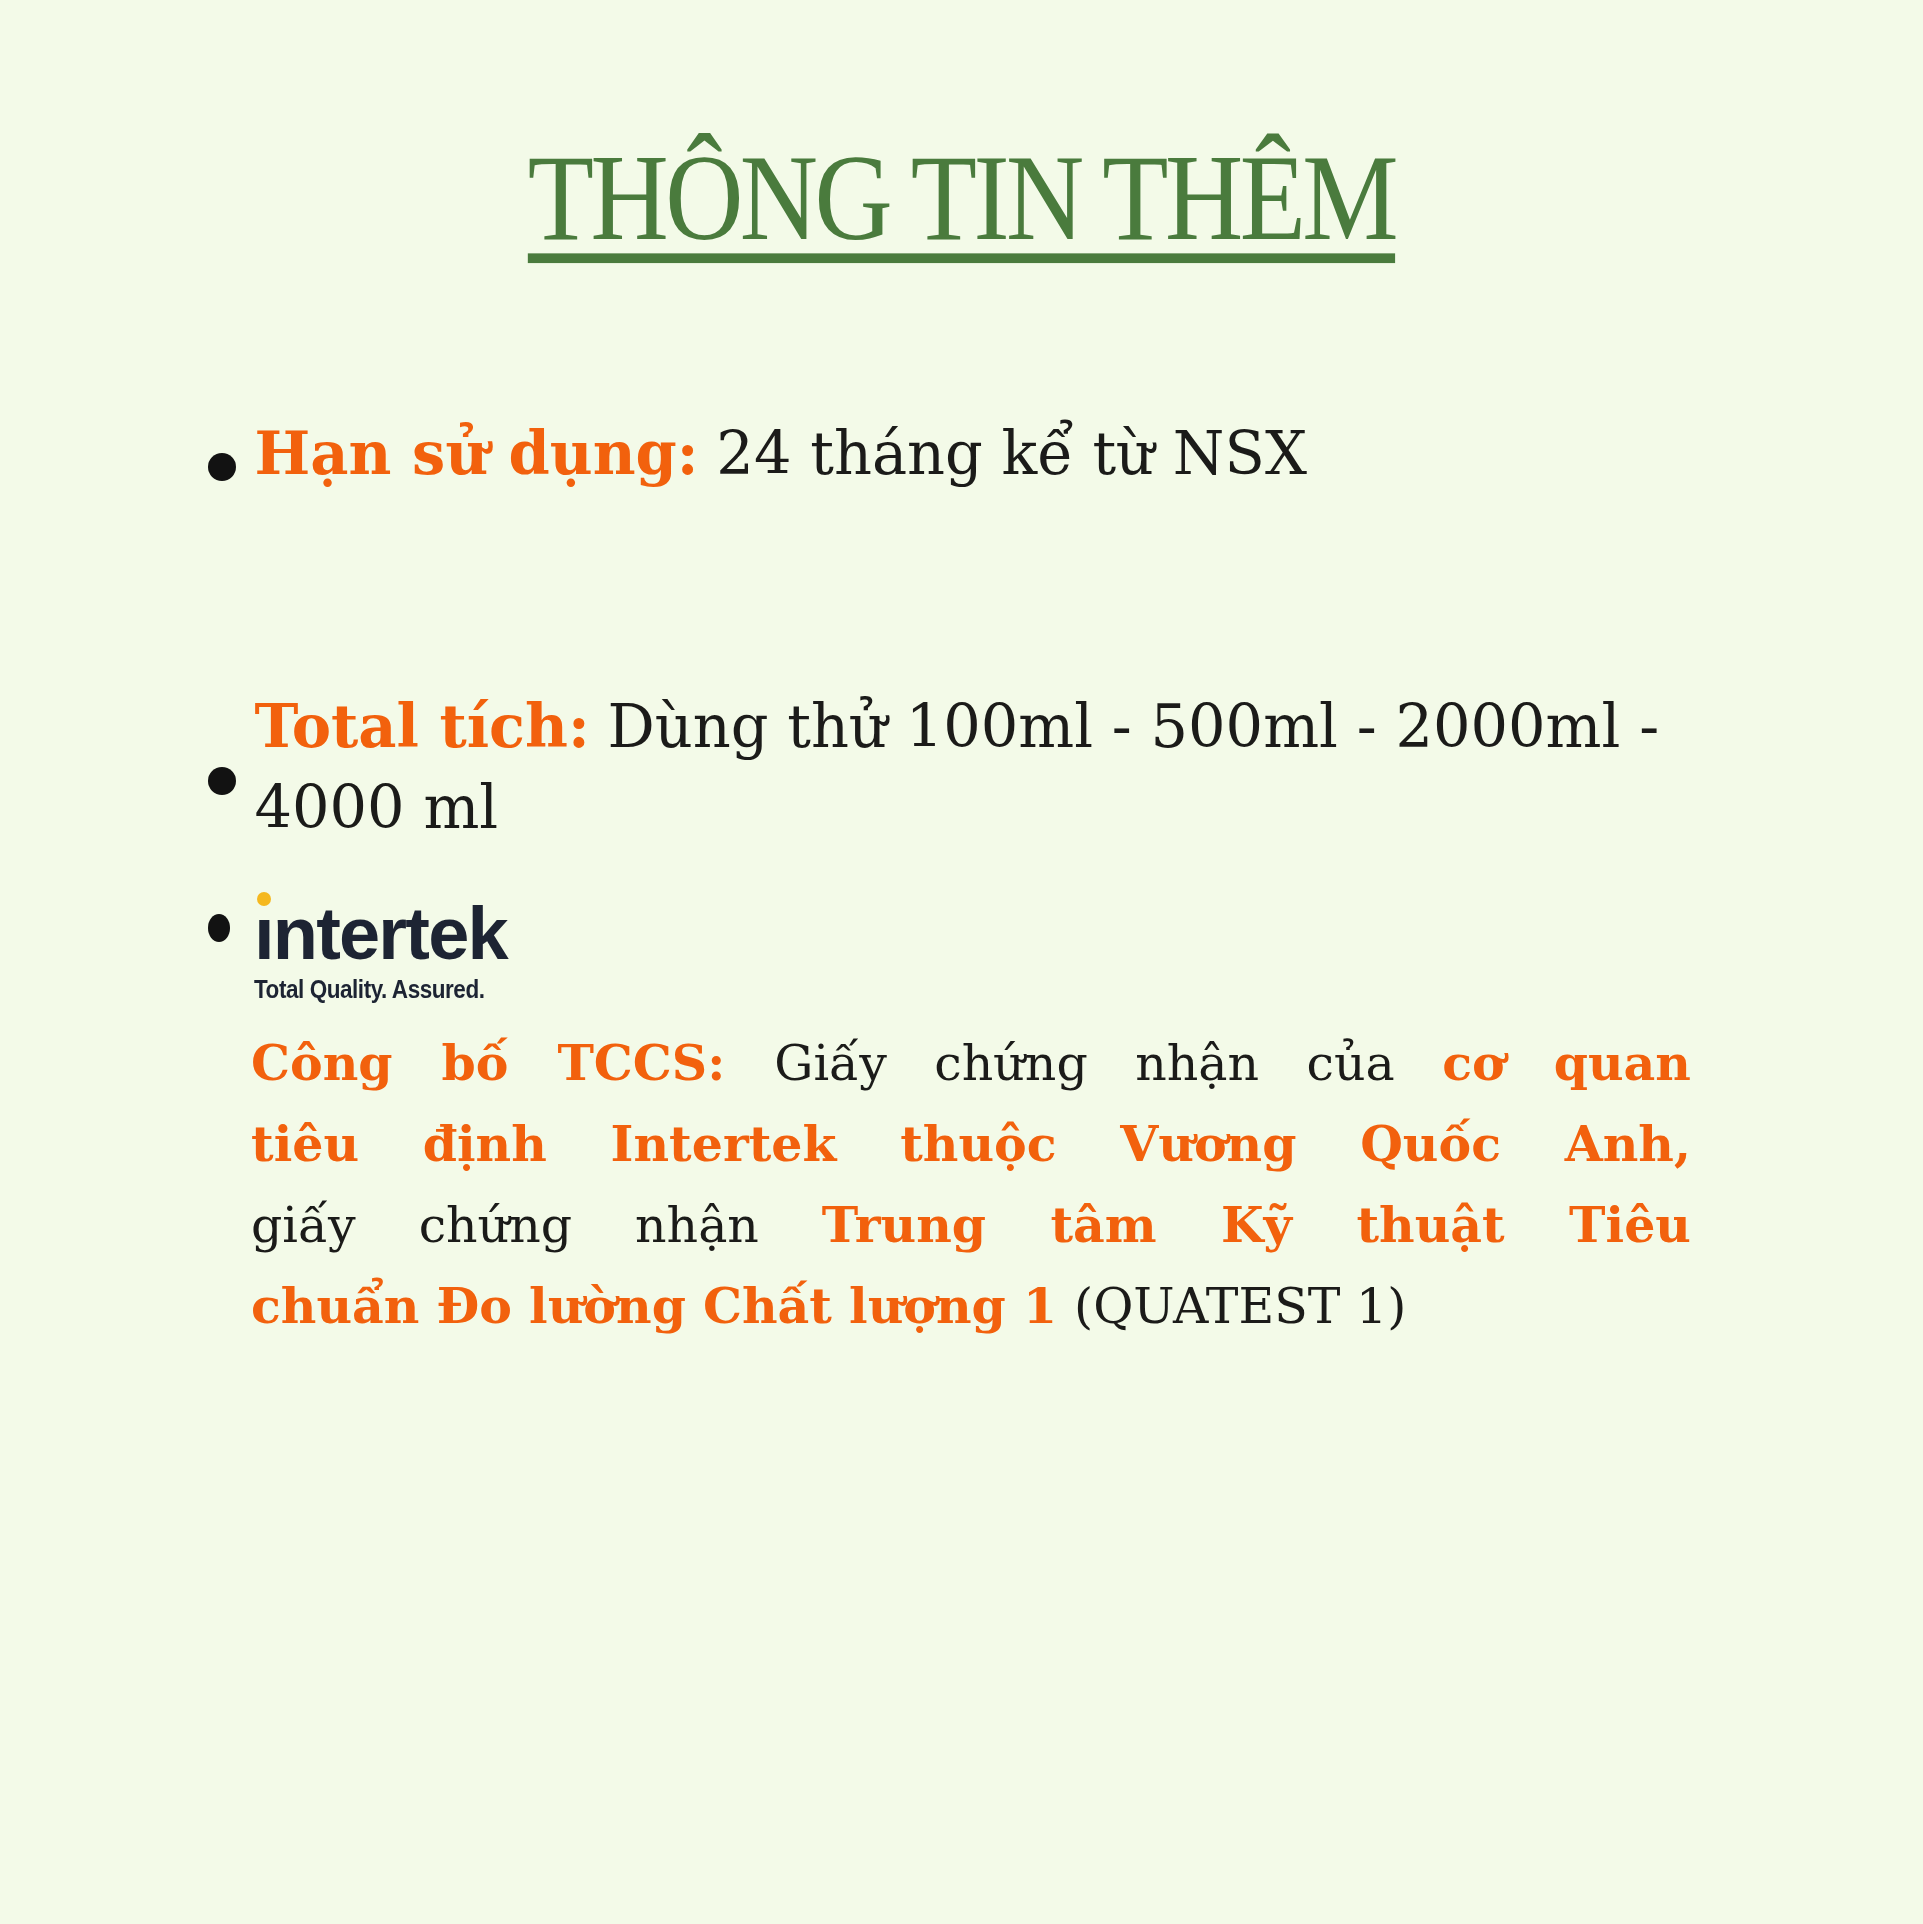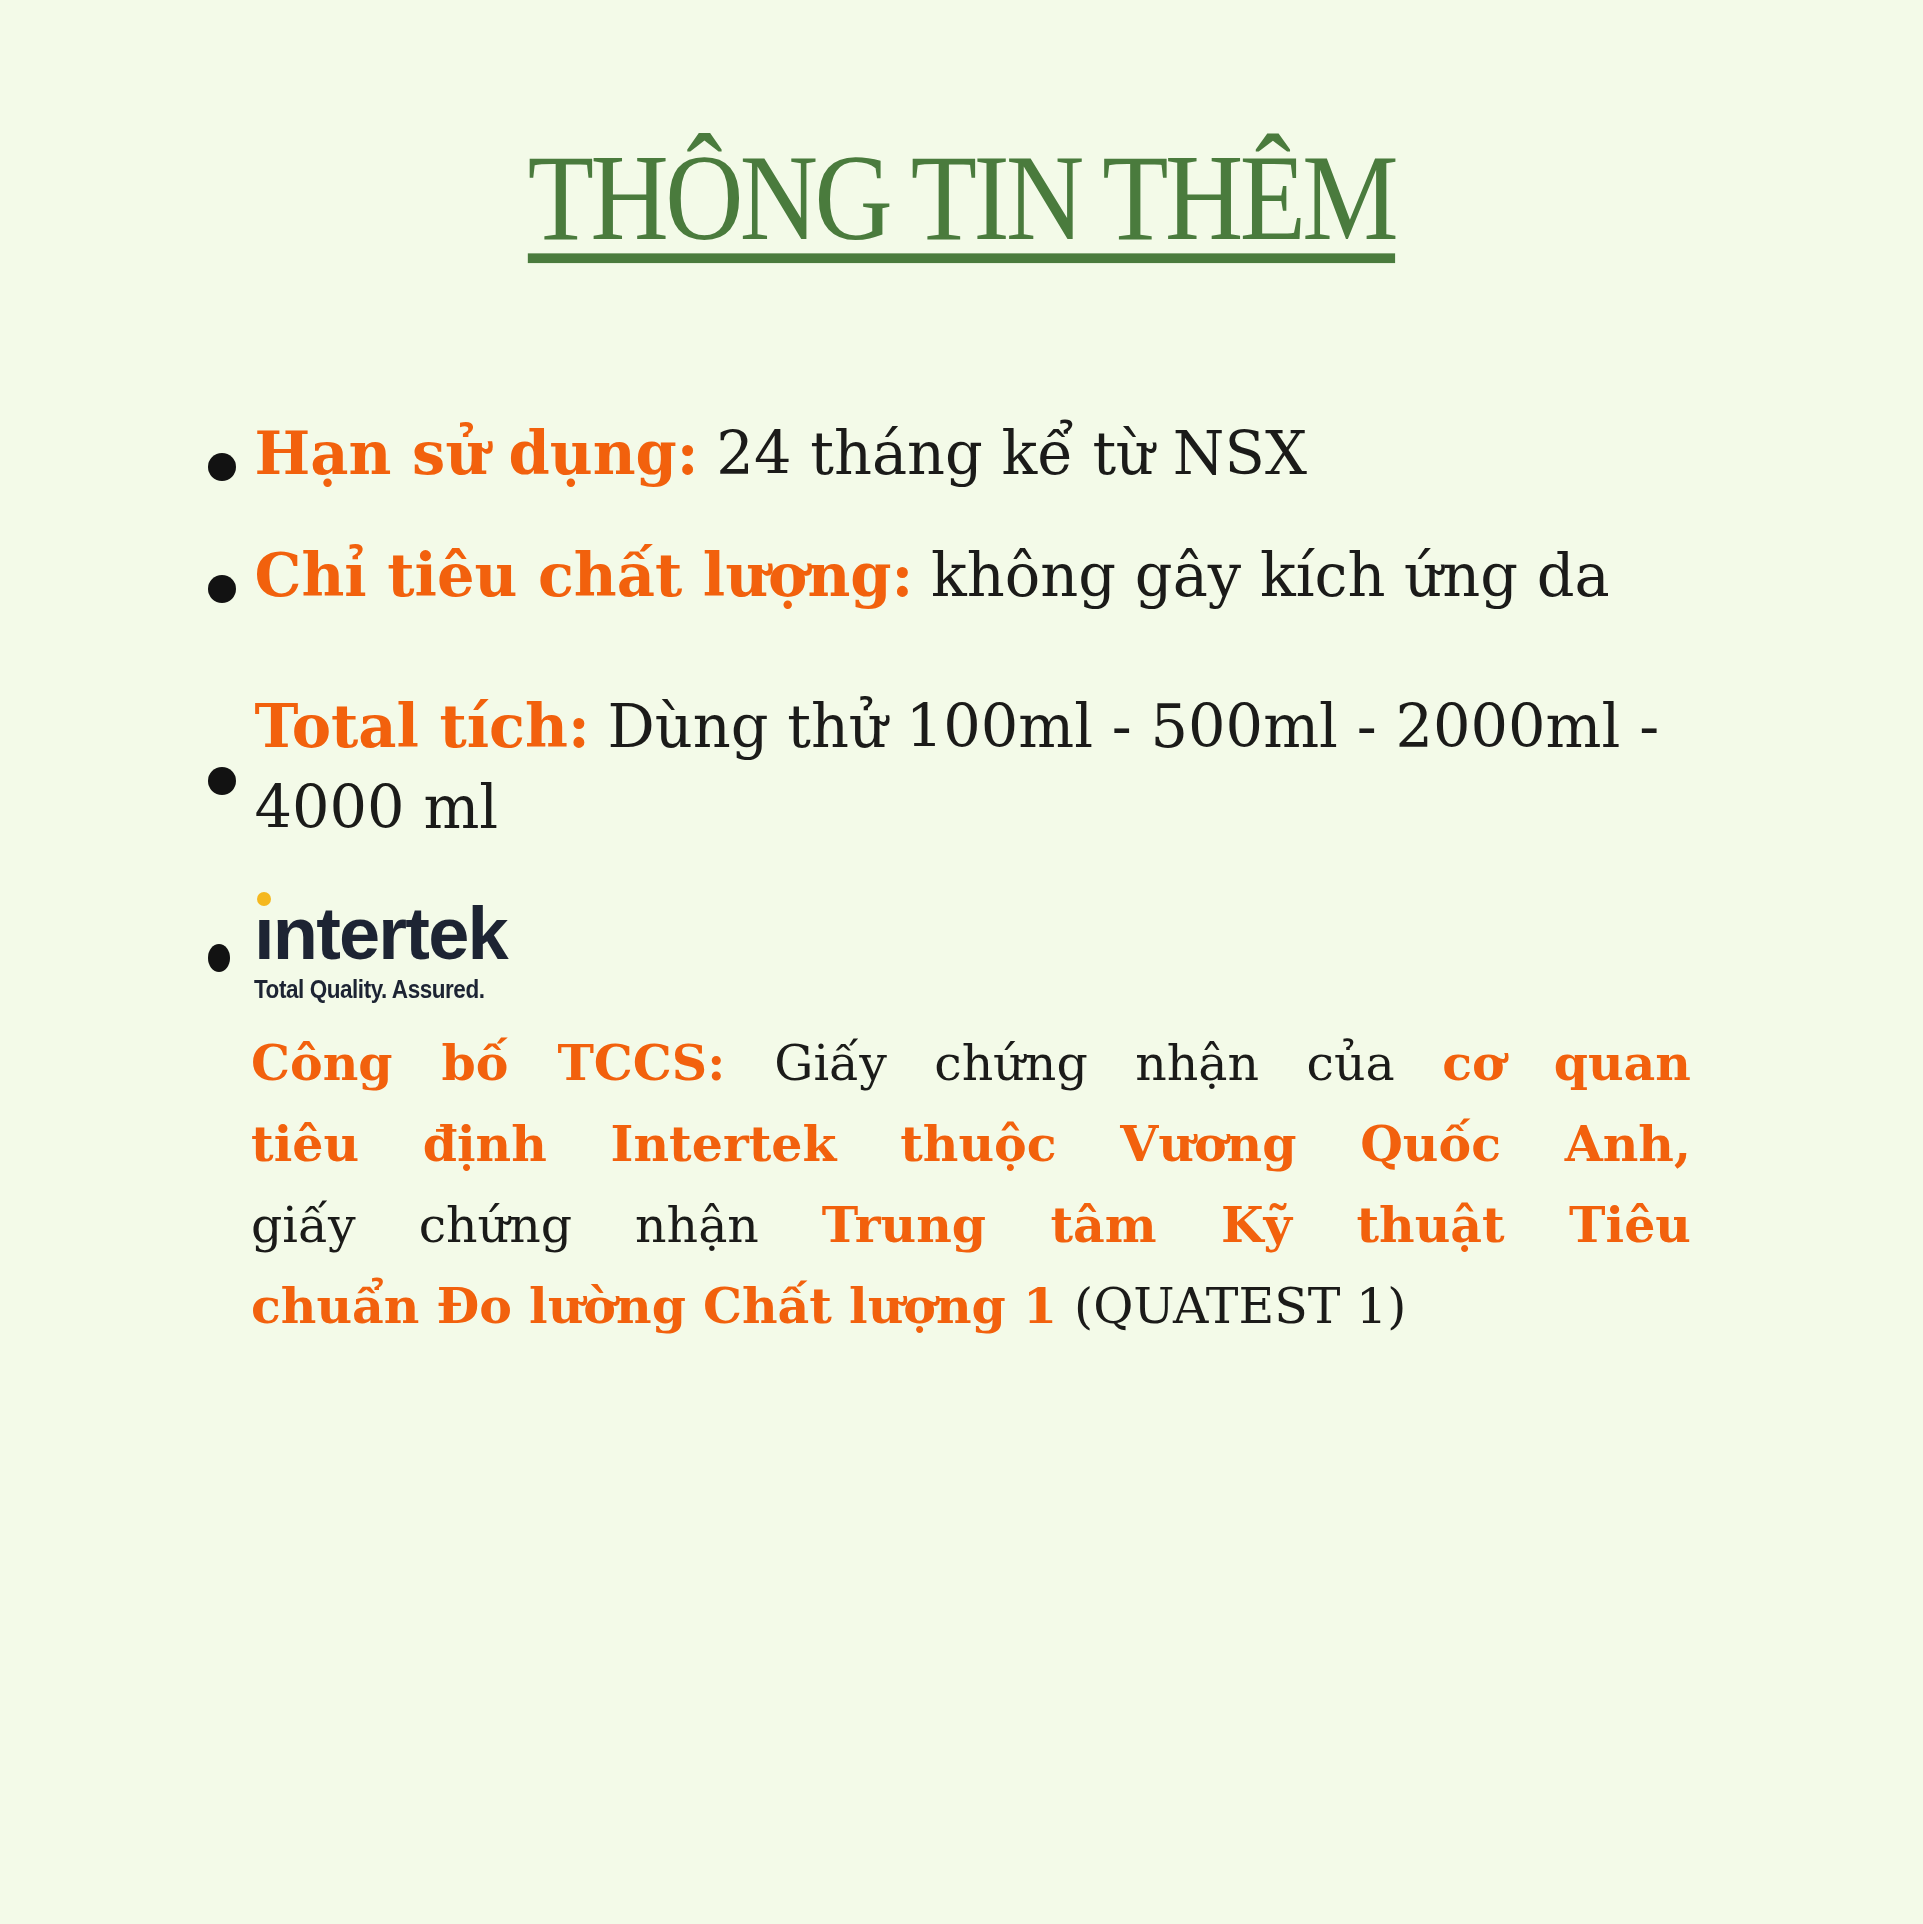--- a/index.html
+++ b/index.html
@@ -73,21 +73,21 @@
     font-weight: bold;
     margin-right: 0.3em;
   }
 
   
   .logo-row {
     position: absolute;
     left: 208px;
     top: 897px;
     display: flex;
-    align-items: center;
+    align-items: flex-start;
   }
   .logo-bullet {
     flex: 0 0 auto;
     width: 22px;
     height: 28px;
     border-radius: 50%;
     background: #121212;
     margin-top: 16.6px;
   }
   .logo-col {
@@ -153,24 +153,20 @@
 
   <div class="title-wrap">
     <h1 class="page-title">THÔNG TIN THÊM</h1>
   </div>
 
   <div class="list-item item-1">
     <span class="dot"></span>
     <p class="item-text"><span class="item-label">Hạn sử dụng:</span><span>24 tháng kể từ NSX</span></p>
   </div>
 
-  <div class="list-item item-2">
-    <span class="dot"></span>
-    <p class="item-text"><span class="item-label">Chỉ tiêu chất lượng:</span><span>không gây kích ứng da</span></p>
-  </div>
 
   <div class="list-item item-3">
     <span class="dot"></span>
     <p class="item-text"><span class="item-label">Total tích:</span><span>Dùng thử 100ml - 500ml - 2000ml - 4000&nbsp;ml</span></p>
   </div>
 
   <div class="logo-row">
     <span class="logo-bullet"></span>
     <div class="logo-col">
       <div class="logo-word"><span class="logo-i"><span class="logo-i-dot"></span><span>ı</span></span><span>ntertek</span></div>

